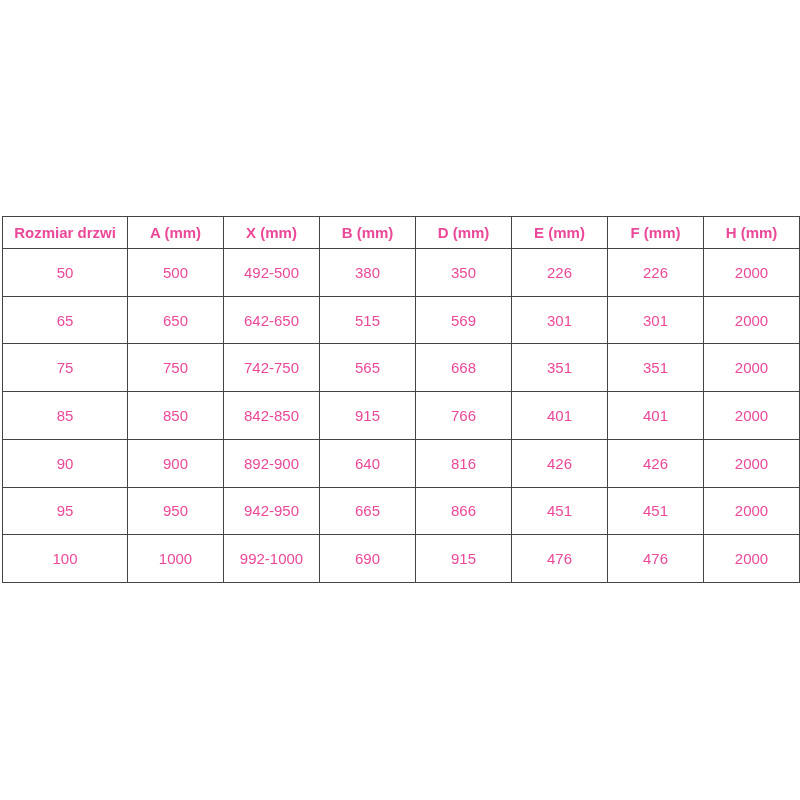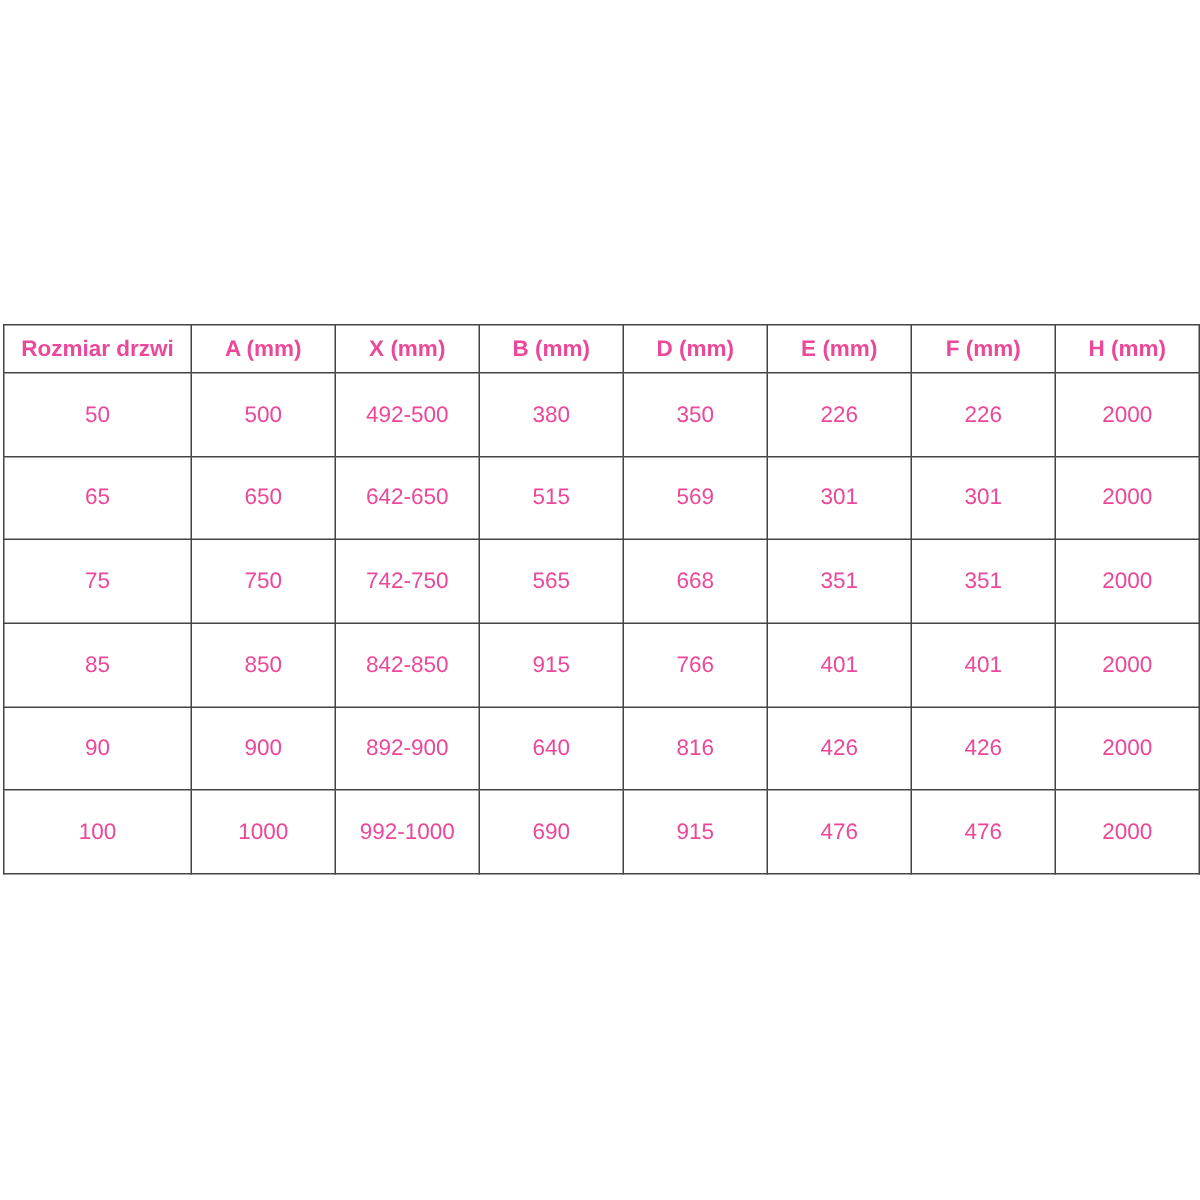--- a/index.html
+++ b/index.html
@@ -121,20 +121,30 @@
           <td>90</td>
           <td>900</td>
           <td>892-900</td>
           <td>640</td>
           <td>816</td>
           <td>426</td>
           <td>426</td>
           <td>2000</td>
         </tr>
         <tr>
+          <td>95</td>
+          <td>950</td>
+          <td>942-950</td>
+          <td>665</td>
+          <td>866</td>
+          <td>451</td>
+          <td>451</td>
+          <td>2000</td>
+        </tr>
+        <tr>
           <td>100</td>
           <td>1000</td>
           <td>992-1000</td>
           <td>690</td>
           <td>915</td>
           <td>476</td>
           <td>476</td>
           <td>2000</td>
         </tr>
       </tbody>

